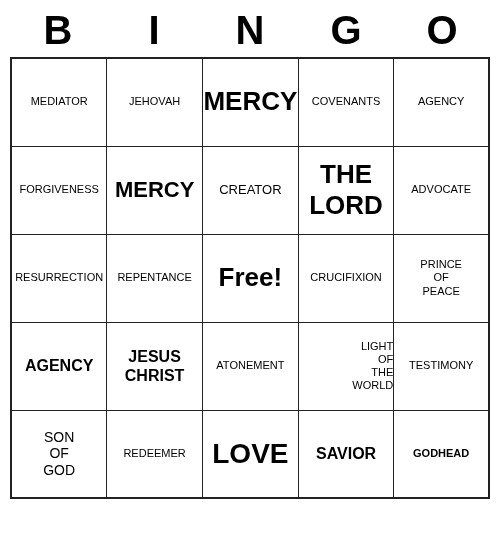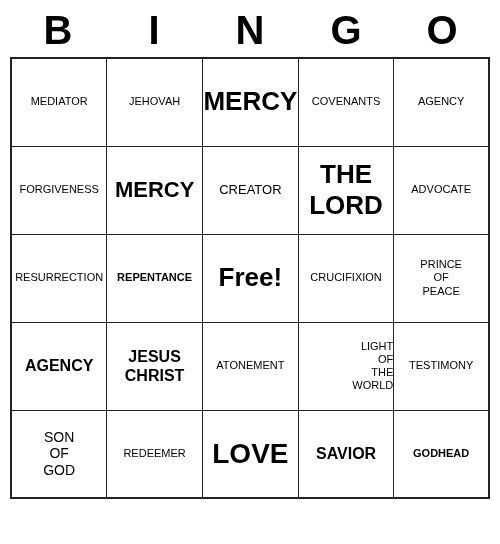--- a/index.html
+++ b/index.html
@@ -69,21 +69,21 @@
       </tr>
       <tr>
         <td style="font-size: 11px; font-weight: normal; line-height: 1.2;">FORGIVENESS</td>
         <td style="font-size: 22px; font-weight: bold; line-height: 1.2; margin-left: 17px;">MERCY</td>
         <td style="font-size: 13px; font-weight: normal; line-height: 1.2;">CREATOR</td>
         <td style="font-size: 26px; font-weight: bold; line-height: 1.2;">THE<br>LORD</td>
         <td style="font-size: 11px; font-weight: normal; line-height: 1.2;">ADVOCATE</td>
       </tr>
       <tr>
         <td style="font-size: 11px; font-weight: normal; line-height: 1.2;">RESURRECTION</td>
-        <td style="font-size: 11px; font-weight: bold; line-height: 1.2;">REPENTANCE</td>
+        <td style="font-size: 11px; font-weight: normal; line-height: 1.2;">REPENTANCE</td>
         <td style="font-size: 26px; font-weight: bold; line-height: 1.2;">Free!</td>
         <td style="font-size: 11px; font-weight: normal; line-height: 1.2;">CRUCIFIXION</td>
         <td style="font-size: 11px; font-weight: normal; line-height: 1.2;">PRINCE<br>OF<br>PEACE</td>
       </tr>
       <tr>
         <td style="font-size: 16px; font-weight: bold; line-height: 1.2;">AGENCY</td>
         <td style="font-size: 16px; font-weight: bold; line-height: 1.2;">JESUS<br>CHRIST</td>
         <td style="font-size: 11px; font-weight: normal; line-height: 1.2;">ATONEMENT</td>
         <td style="font-size: 11px; font-weight: normal; line-height: 1.2; text-align: right;">LIGHT<br>OF<br>THE<br>WORLD</td>
         <td style="font-size: 11px; font-weight: normal; line-height: 1.2;">TESTIMONY</td>

